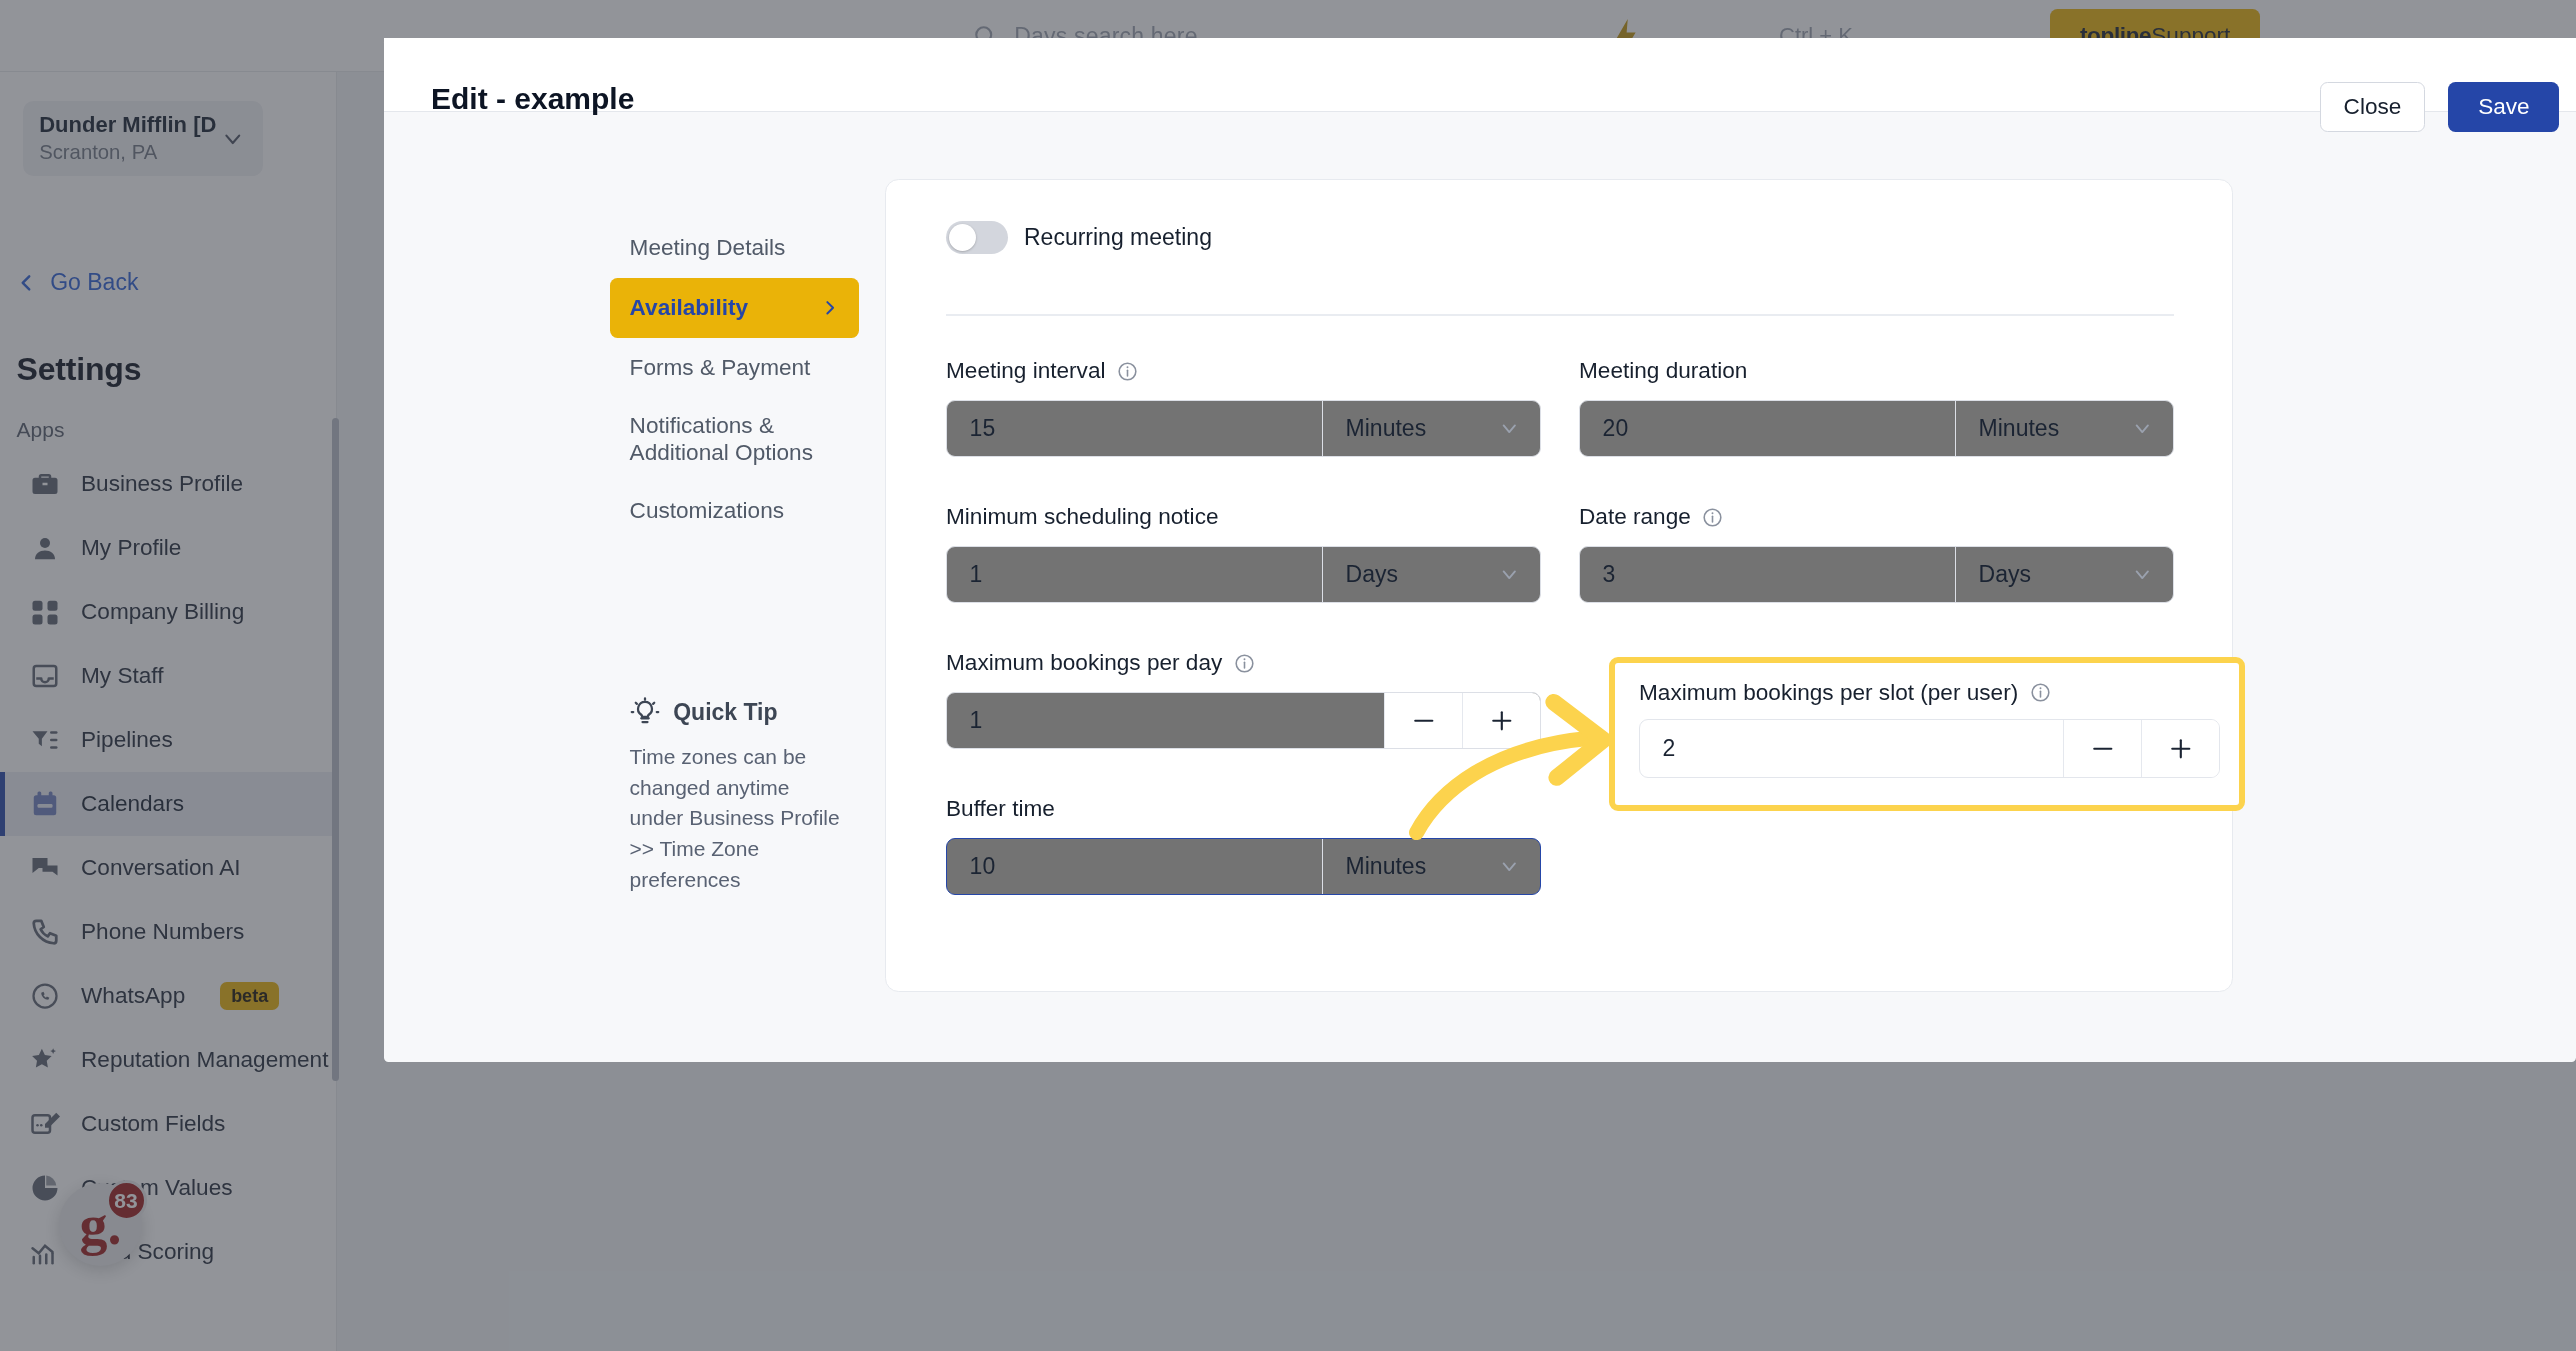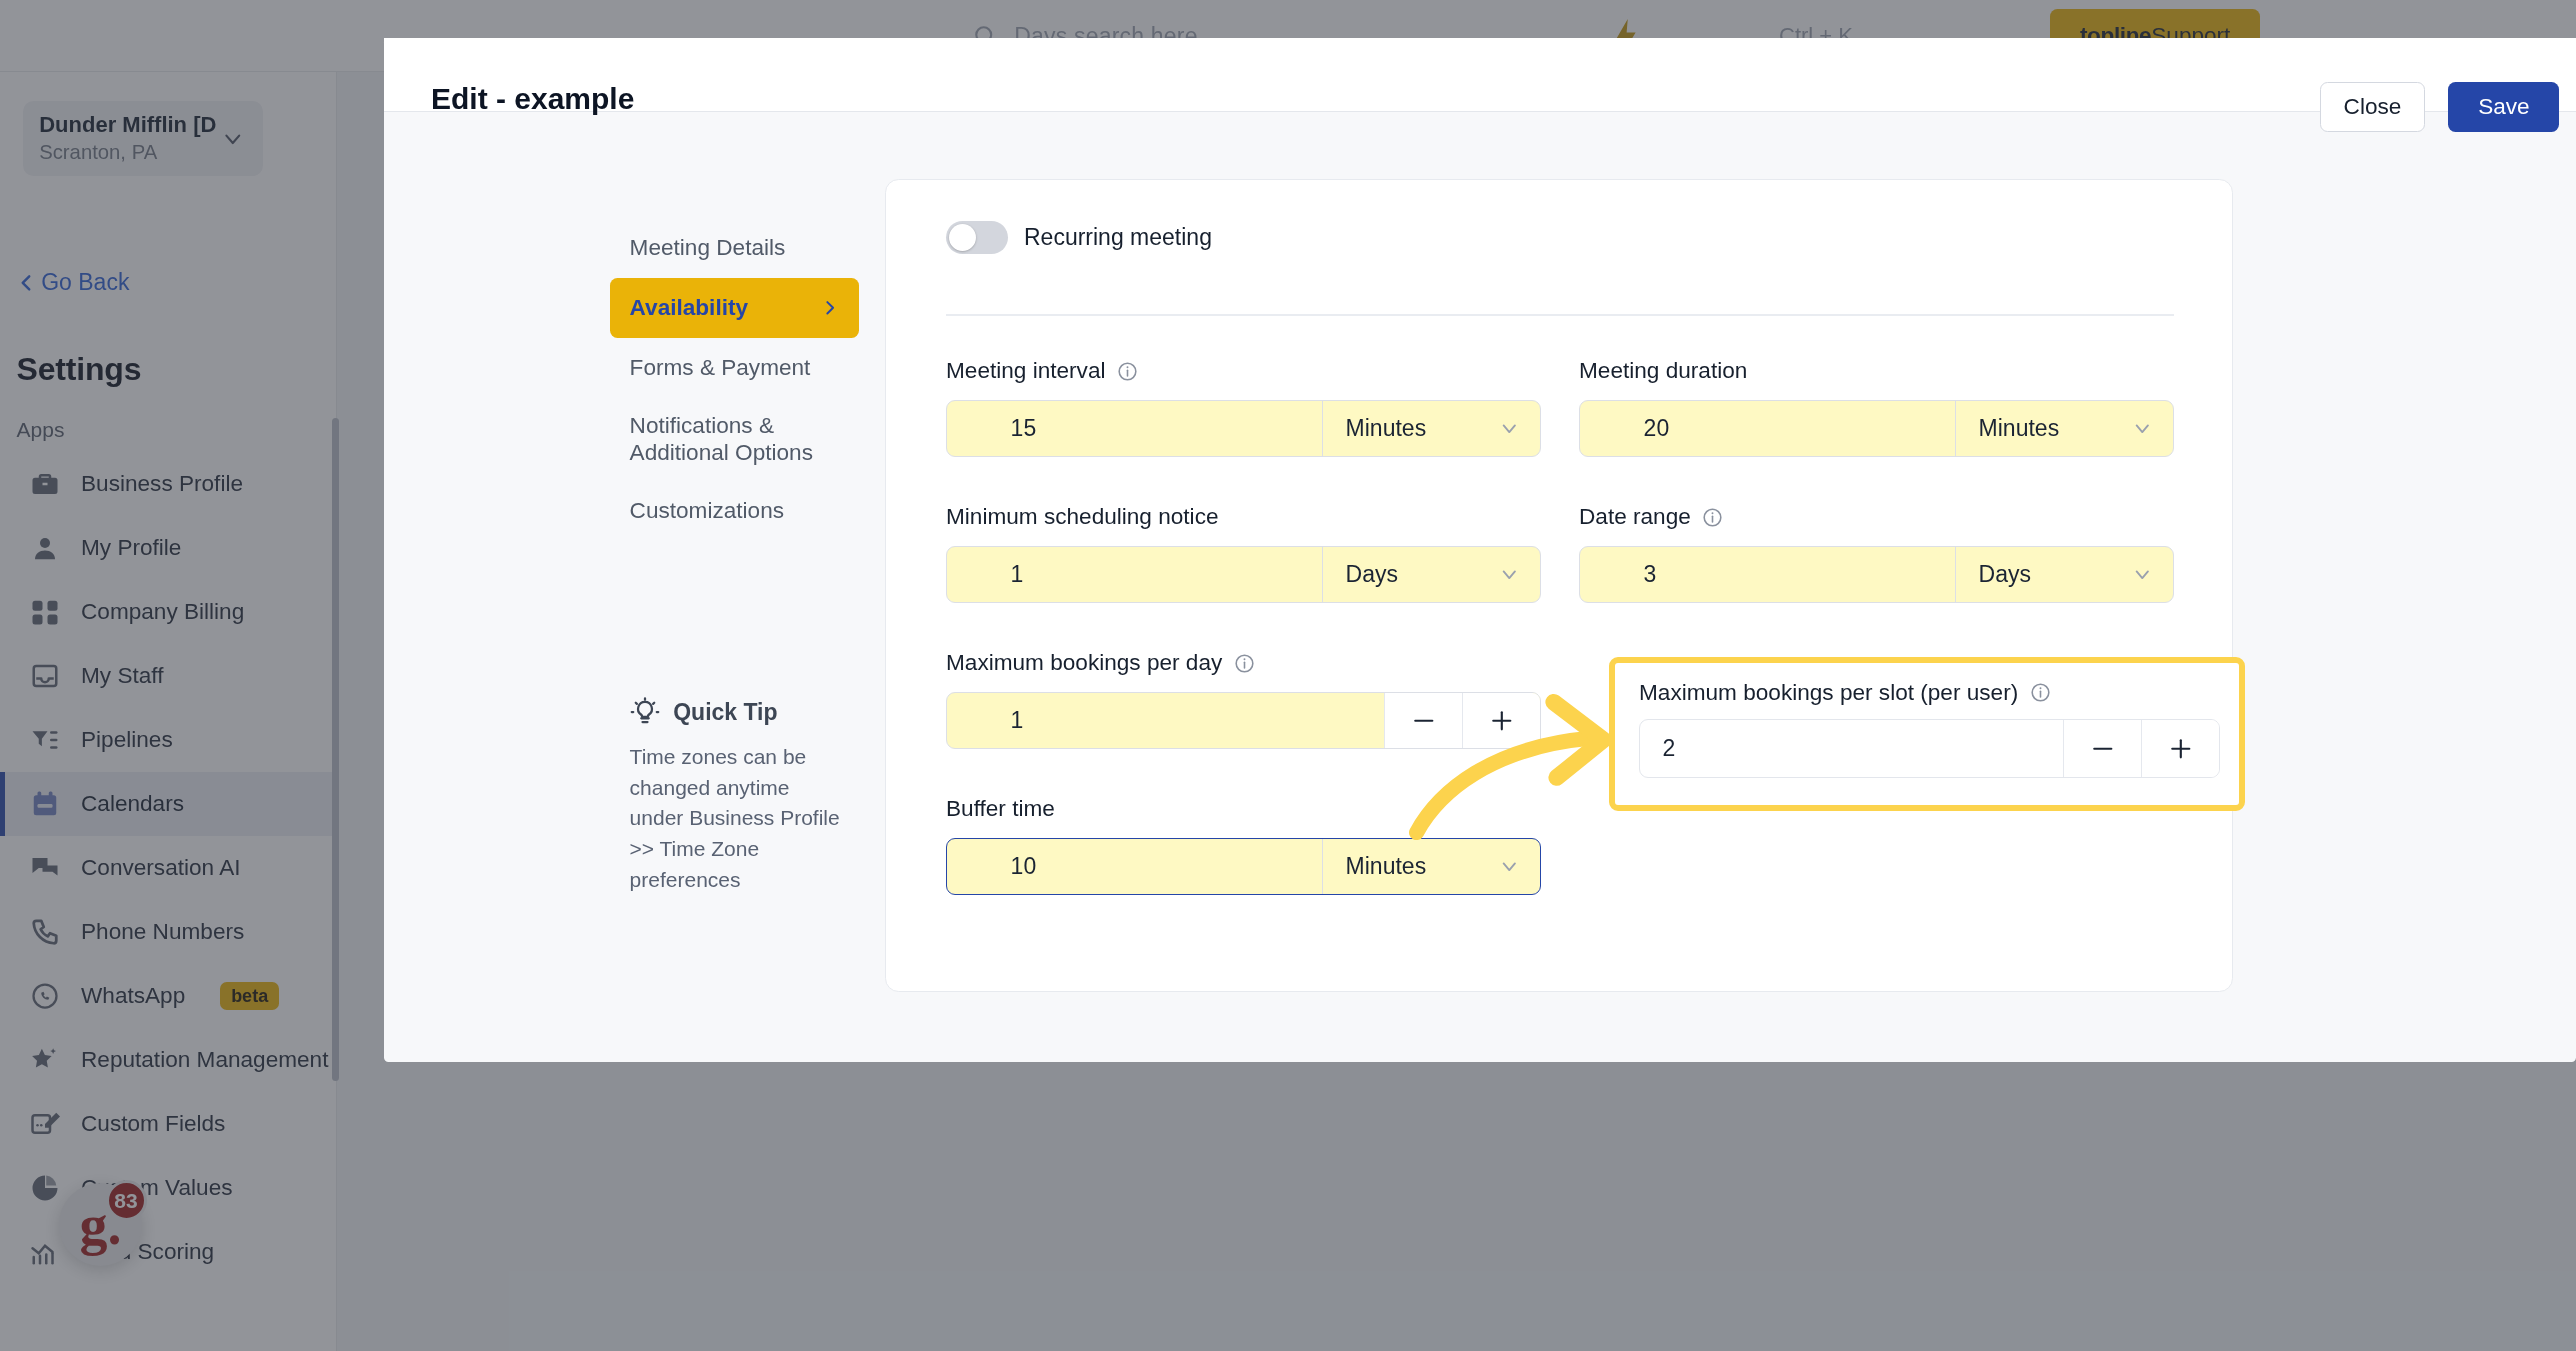--- a/index.html
+++ b/index.html
@@ -47,21 +47,21 @@
   .org-text { flex: 1 1 auto; min-width: 0; }
   .org-name {
     font-size: 22px; font-weight: 600; color: #16202f; line-height: 1.15;
     white-space: nowrap; overflow: hidden;
   }
   .org-loc { font-size: 20.3px; color: #6f7783; line-height: 1.25; margin-top: 2.3px; }
   .chevron-dn { width: 25.6px; height: 25.6px; flex: 0 0 auto; margin-left: 4.5px; }
 
   .go-back {
     position: absolute; left: 16.6px; top: 197px;
-    display: flex; align-items: center; gap: 5px; cursor: pointer;
+    display: flex; align-items: center; gap: 14px; cursor: pointer;
   }
   .go-back .cr { width: 19.6px; height: 19.6px; }
   .go-back .tx { font-size: 23px; color: #2c5fd6; }
 
   .settings-title {
     position: absolute; left: 16.6px; top: 279px;
     font-size: 32px; font-weight: 700; color: #0c1320; letter-spacing: -0.2px;
   }
   .apps-label {
     position: absolute; left: 16.6px; top: 346px;
@@ -181,21 +181,21 @@
   .row { position: relative; height: 146px; }
   .cell { position: absolute; top: 0; width: 595px; }
   .cell.left { left: 0; }
   .cell.right { left: 633px; }
   .f-label { display: flex; align-items: center; gap: 11.3px; height: 32px; }
   .f-label .t { font-size: 22.6px; color: #17202e; white-space: nowrap; }
   .info-i { width: 21px; height: 21px; flex: 0 0 auto; }
 
   .field {
     margin-top: 12.8px; height: 57px; display: flex; align-items: stretch;
-    border: 1.5px solid #dcdfe6; border-radius: 9px; background: #fef9c3; overflow: hidden; padding-left: 41px;
+    border: 1.5px solid #dcdfe6; border-radius: 9px; background: #737373; overflow: hidden;
   }
   .field .val {
     flex: 1 1 auto; display: flex; align-items: center; padding-left: 22.6px;
     font-size: 23px; color: #1b2433;
   }
   .field .unit {
     width: 218px; border-left: 1.5px solid #dcdfe6; display: flex; align-items: center;
     justify-content: space-between; padding: 0 19.6px 0 22.6px; cursor: pointer;
   }
   .field .unit .u-t { font-size: 23px; color: #1b2433; }

